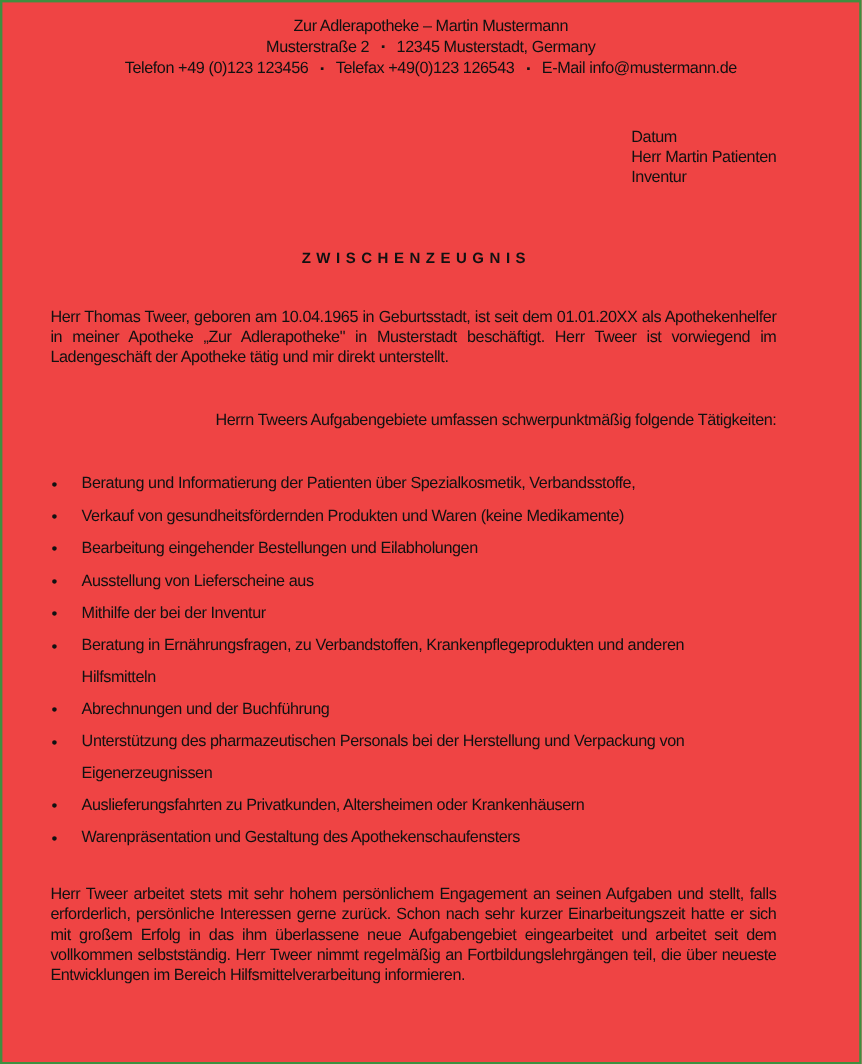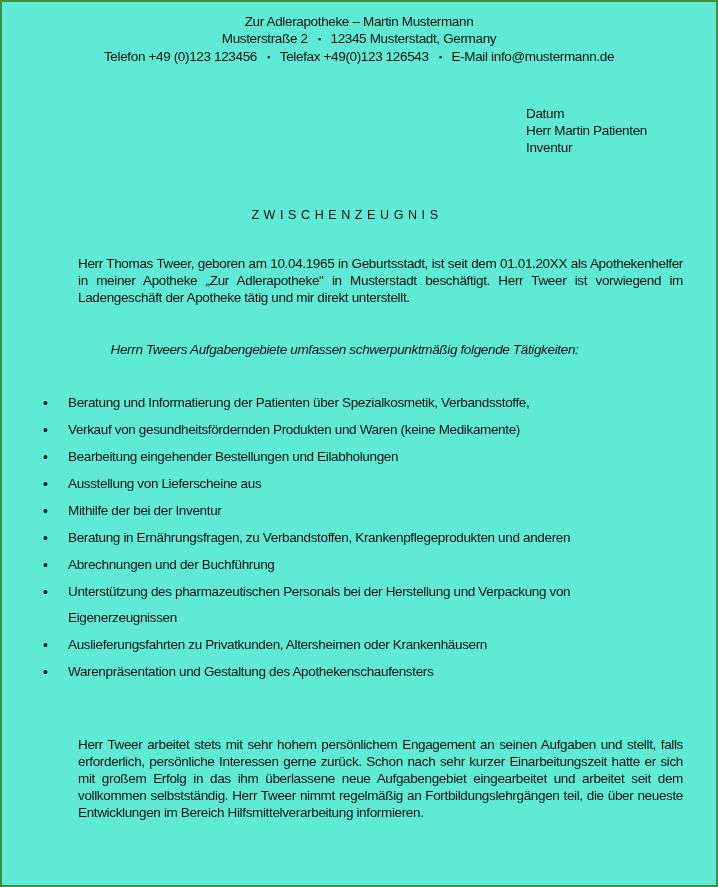--- a/index.html
+++ b/index.html
@@ -11,21 +11,21 @@
       width: 718px;
       height: 887px;
       overflow: hidden;
     }
     .page {
       position: absolute;
       left: 0;
       top: 0;
       width: 714px;
       height: 883px;
-      background: #5eead4;
+      background: #ef4444;
       border: 2px solid #3f8f3f;
       font-family: "Liberation Sans", sans-serif;
       color: #111111;
       font-size: 13.5px;
       letter-spacing: -0.35px;
       overflow: hidden;
     }
     .letterhead {
       position: absolute;
       left: 0;
@@ -46,34 +46,34 @@
       top: 103px;
       text-align: left;
       line-height: 17px;
     }
     .title {
       position: absolute;
       left: 0;
       top: 206px;
       width: 690px;
       text-align: center;
-      font-weight: normal;
+      font-weight: bold;
       font-size: 12.5px;
       letter-spacing: 4.6px;
     }
     .para {
       position: absolute;
       left: 40px;
       width: 605px;
       text-align: justify;
       line-height: 17px;
     }
-    .para.last-left { text-align-last: left; margin-left: 36px; }
+    .para.last-left { text-align-last: left; }
     .p1 { top: 253px; }
-    .p2 { top: 339px; text-align: center; font-style: italic; }
+    .p2 { top: 339px; text-align: right; }
     .tasks {
       position: absolute;
       left: 40px;
       top: 388px;
       width: 610px;
       margin: 0;
       padding: 0;
       list-style: none;
     }
     .task {
@@ -134,20 +134,21 @@
         <span class="bullet">•</span>
         <div>Ausstellung von Lieferscheine aus</div>
       </li>
       <li class="task">
         <span class="bullet">•</span>
         <div>Mithilfe der bei der Inventur</div>
       </li>
       <li class="task">
         <span class="bullet">•</span>
         <div>Beratung in Ernährungsfragen, zu Verbandstoffen, Krankenpflegeprodukten und anderen</div>
+        <div>Hilfsmitteln</div>
       </li>
       <li class="task">
         <span class="bullet">•</span>
         <div>Abrechnungen und der Buchführung</div>
       </li>
       <li class="task">
         <span class="bullet">•</span>
         <div>Unterstützung des pharmazeutischen Personals bei der Herstellung und Verpackung von</div>
         <div>Eigenerzeugnissen</div>
       </li>

